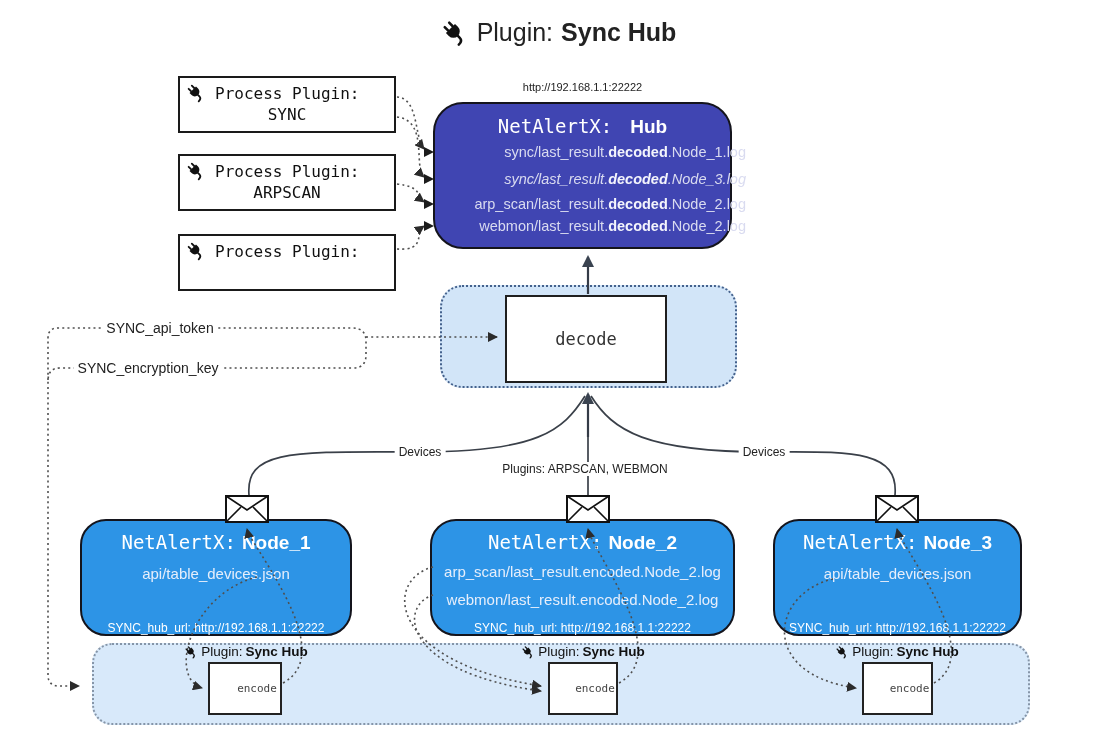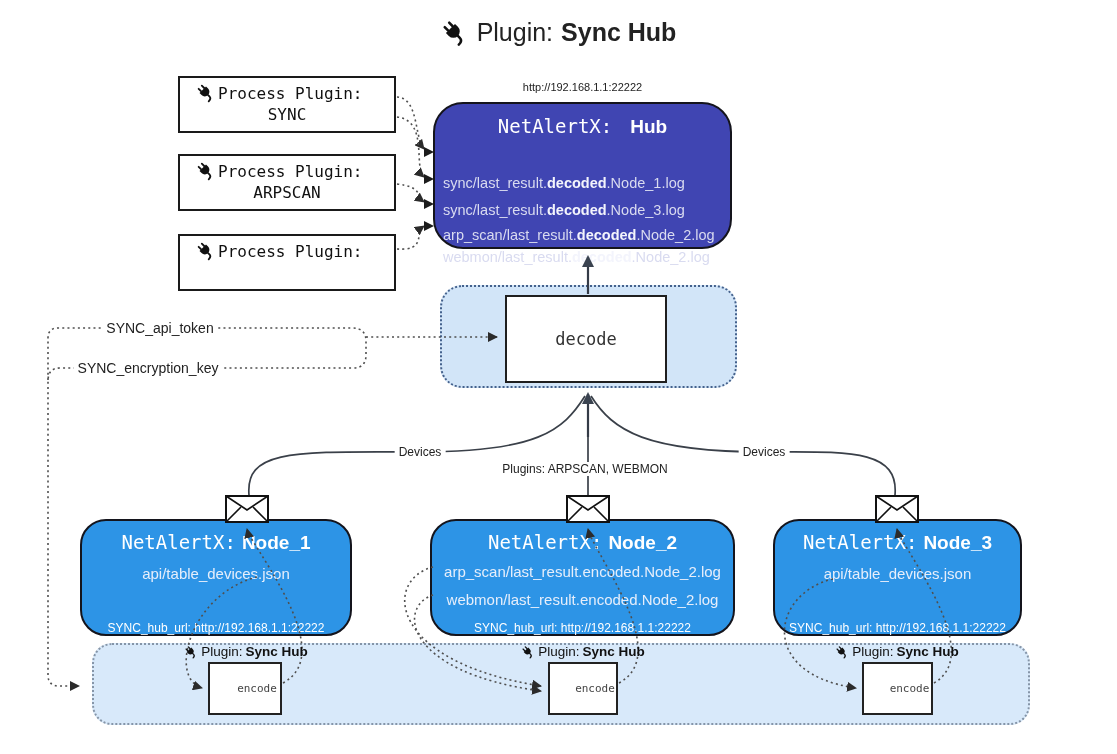--- a/index.html
+++ b/index.html
@@ -6,31 +6,31 @@
   .canvas{position:relative;width:1117px;height:754px;background:#fff;overflow:hidden;
           font-family:"Liberation Sans",sans-serif;color:#1a1a1a;}
   
   .title{position:absolute;left:0;top:18px;width:100%;display:flex;justify-content:center;
          align-items:center;gap:8px;font-size:25px;color:#222;}
   .title b{font-weight:700;}
   
   .proc{position:absolute;left:178px;width:218px;height:57px;background:#fff;
         border:2px solid #1a1a1a;box-sizing:border-box;
         font-family:"DejaVu Sans Mono",monospace;font-size:16px;color:#111;}
-  .proc .l1{display:flex;align-items:center;gap:2px;padding:5px 0 0 16px;}
+  .proc .l1{display:flex;align-items:center;gap:9px;padding:5px 0 0 6px;}
   .proc .l2{text-align:center;margin-top:2px;}
   
   .hub-url{position:absolute;left:433px;top:81px;width:299px;text-align:center;
            font-size:11px;color:#222;}
   .hub{position:absolute;left:433px;top:102px;width:299px;height:147px;background:var(--hub-fill,#4045B2);
        border:2.5px solid #14141c;border-radius:30px;box-sizing:border-box;z-index:10;}
   .hub-title{position:absolute;left:0;top:11px;width:100%;text-align:center;color:#fff;font-size:19px;}
   .hub-title .pfx{font-family:"DejaVu Sans Mono",monospace;}
   .hub-title b{font-weight:700;margin-left:18px;}
-  .hub-line{position:absolute;left:8px;width:100%;text-align:left;font-size:14.5px;color:#d9dbf0;white-space:nowrap;margin-top:31px;}
+  .hub-line{position:absolute;left:16px;width:100%;text-align:right;font-size:14.5px;color:#d9dbf0;white-space:nowrap;}
   .hub-line b{color:#f3f4fc;}
   .harrow{position:absolute;left:424px;width:0;height:0;border-top:5px solid transparent;
           border-bottom:5px solid transparent;border-left:10px solid #1c1c1c;z-index:52;}
   
   .decode-panel{position:absolute;left:440px;top:285px;width:297px;height:103px;background:var(--decode-panel-fill,#D2E5F8);
                 border:2px dotted #44618c;border-radius:22px;box-sizing:border-box;z-index:10;}
   .decode-box{position:absolute;left:505px;top:295px;width:162px;height:88px;background:#fff;
               border:2.5px solid #1f1f1f;box-sizing:border-box;display:flex;align-items:center;
               justify-content:center;font-family:"DejaVu Sans Mono",monospace;font-size:17px;color:#333;z-index:12;}
   
@@ -156,21 +156,21 @@
         <span>Process Plugin:</span>
       </div>
   </div>
 
   <div class="hub-url">http://192.168.1.1:22222</div>
   <div class="hub">
     <div class="hub-title">
       <span class="pfx">NetAlertX:</span><b>Hub</b>
     </div>
     <div class="hub-line" style="top:40px;"><span>sync/last_result.</span><b>decoded</b><span>.Node_1.log</span></div>
-    <div class="hub-line" style="top:67px;"><span>sync/last_result.</span><b>decoded</b><span>.Node_3.log</span></div>
+    <div class="hub-line" style="top:67px;font-style:italic;"><span>sync/last_result.</span><b>decoded</b><span>.Node_3.log</span></div>
     <div class="hub-line" style="top:92px;"><span>arp_scan/last_result.</span><b>decoded</b><span>.Node_2.log</span></div>
     <div class="hub-line" style="top:114px;"><span>webmon/last_result.</span><b>decoded</b><span>.Node_2.log</span></div>
   </div>
   <span class="harrow" style="top:147px;"></span>
   <span class="harrow" style="top:174px;"></span>
   <span class="harrow" style="top:199px;"></span>
   <span class="harrow" style="top:221px;"></span>
 
   <div class="decode-panel"></div>
   <div class="decode-box">decode</div>

